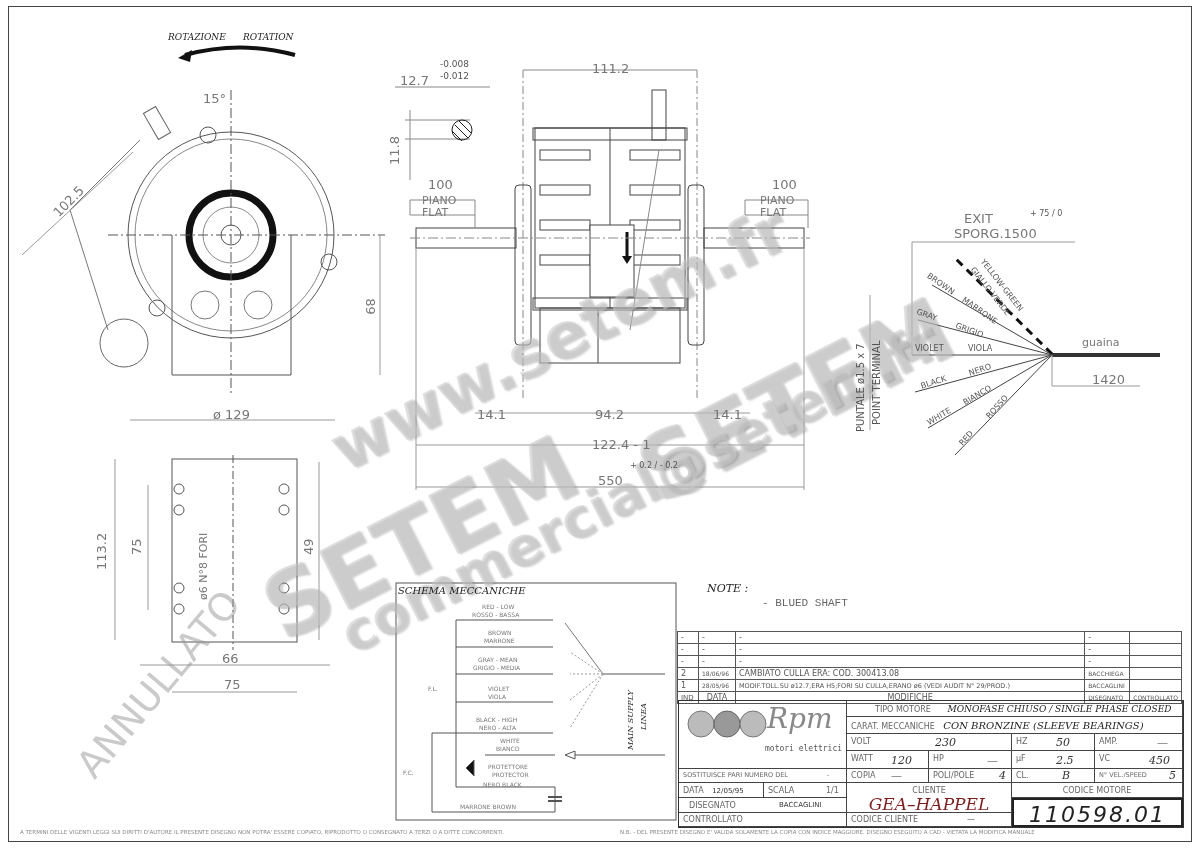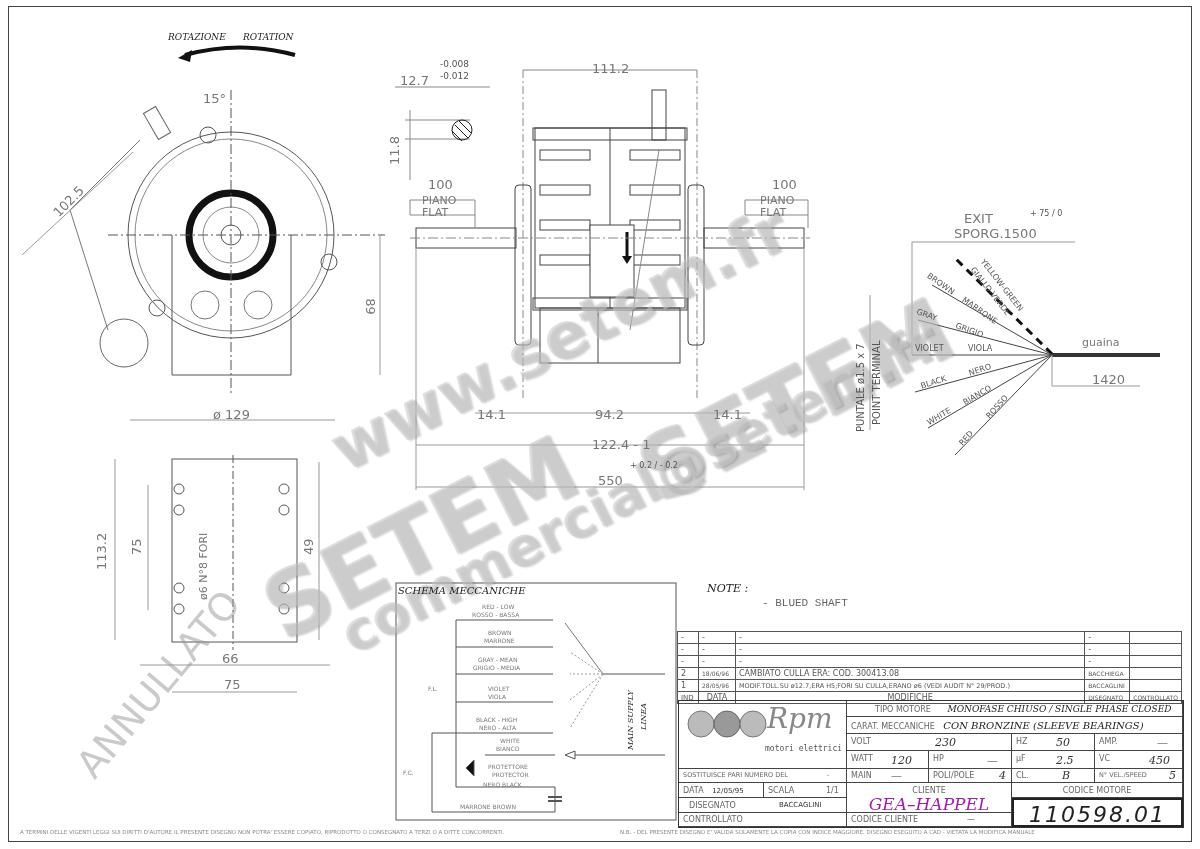--- a/index.html
+++ b/index.html
@@ -336,21 +336,21 @@
   </div>
   <div class="cell" style="left:416px;top:50px;width:88px;height:18px;">
     <span>VC</span>
     <span class="v" style="left:54px;top:3px;">450</span>
   </div>
   <div class="cell" style="left:0;top:68px;width:168px;height:14px;padding-top:2px;font-size:6.5px;">
     <span>SOSTITUISCE PARI NUMERO DEL</span>
     <span style="position:absolute;left:148px;">-</span>
   </div>
   <div class="cell" style="left:168px;top:68px;width:82px;height:14px;padding-top:2px;">
-    <span>MAIN</span>
+    <span>COPIA</span>
     <span class="v" style="left:44px;top:0px;">—</span>
   </div>
   <div class="cell" style="left:250px;top:68px;width:83px;height:14px;padding-top:2px;">
     <span>POLI/POLE</span>
     <span class="v" style="left:70px;top:0px;">4</span>
   </div>
   <div class="cell" style="left:333px;top:68px;width:83px;height:14px;padding-top:2px;">
     <span>CL.</span>
     <span class="v" style="left:50px;top:0px;">B</span>
   </div>
@@ -368,21 +368,21 @@
   </div>
   <div class="cell" style="left:0;top:97px;width:168px;height:15px;">
     <span style="margin-left:6px;">DISEGNATO</span>
     <span style="position:absolute;left:100px;font-size:7px;color:#333;">BACCAGLINI</span>
   </div>
   <div class="cell" style="left:0;top:112px;width:168px;height:14px;padding-top:2px;">
     <span>CONTROLLATO</span>
   </div>
   <div class="cell" style="left:168px;top:82px;width:165px;height:30px;text-align:center;">
     <div>CLIENTE</div>
-    <div style="font-family:'DejaVu Serif',serif;font-style:italic;font-size:17px;color:#a21caf;margin-top:-1px;">GEA–HAPPEL</div>
+    <div style="font-family:'DejaVu Serif',serif;font-style:italic;font-size:17px;color:#7f1d1d;margin-top:-1px;">GEA–HAPPEL</div>
   </div>
   <div class="cell" style="left:168px;top:112px;width:165px;height:14px;padding-top:2px;">
     <span>CODICE CLIENTE</span>
     <span style="position:absolute;left:120px;">—</span>
   </div>
   <div class="cell" style="left:333px;top:82px;width:171px;height:15px;text-align:center;">
     <span>CODICE MOTORE</span>
   </div>
   <div class="cell" style="left:333px;top:97px;width:171px;height:29px;border:2px solid #222;text-align:center;padding-top:2px;">
     <span style="font-size:22px;font-style:italic;color:#222;letter-spacing:2px;">110598.01</span>

